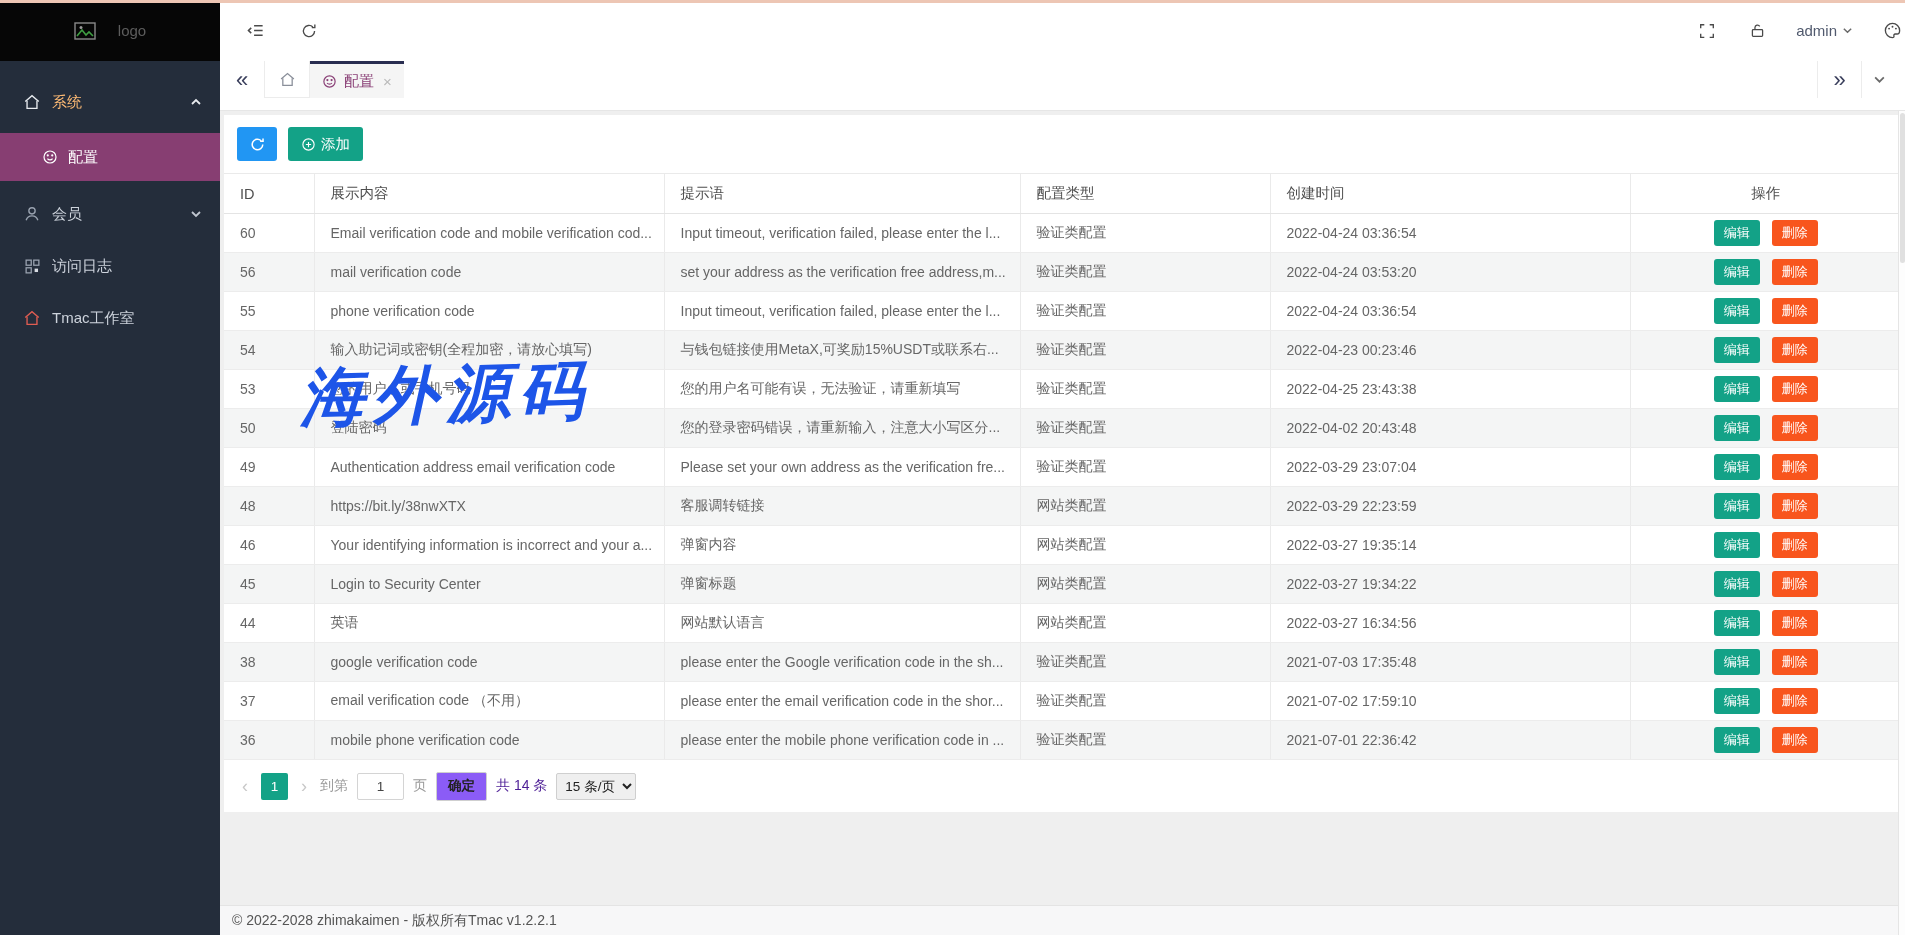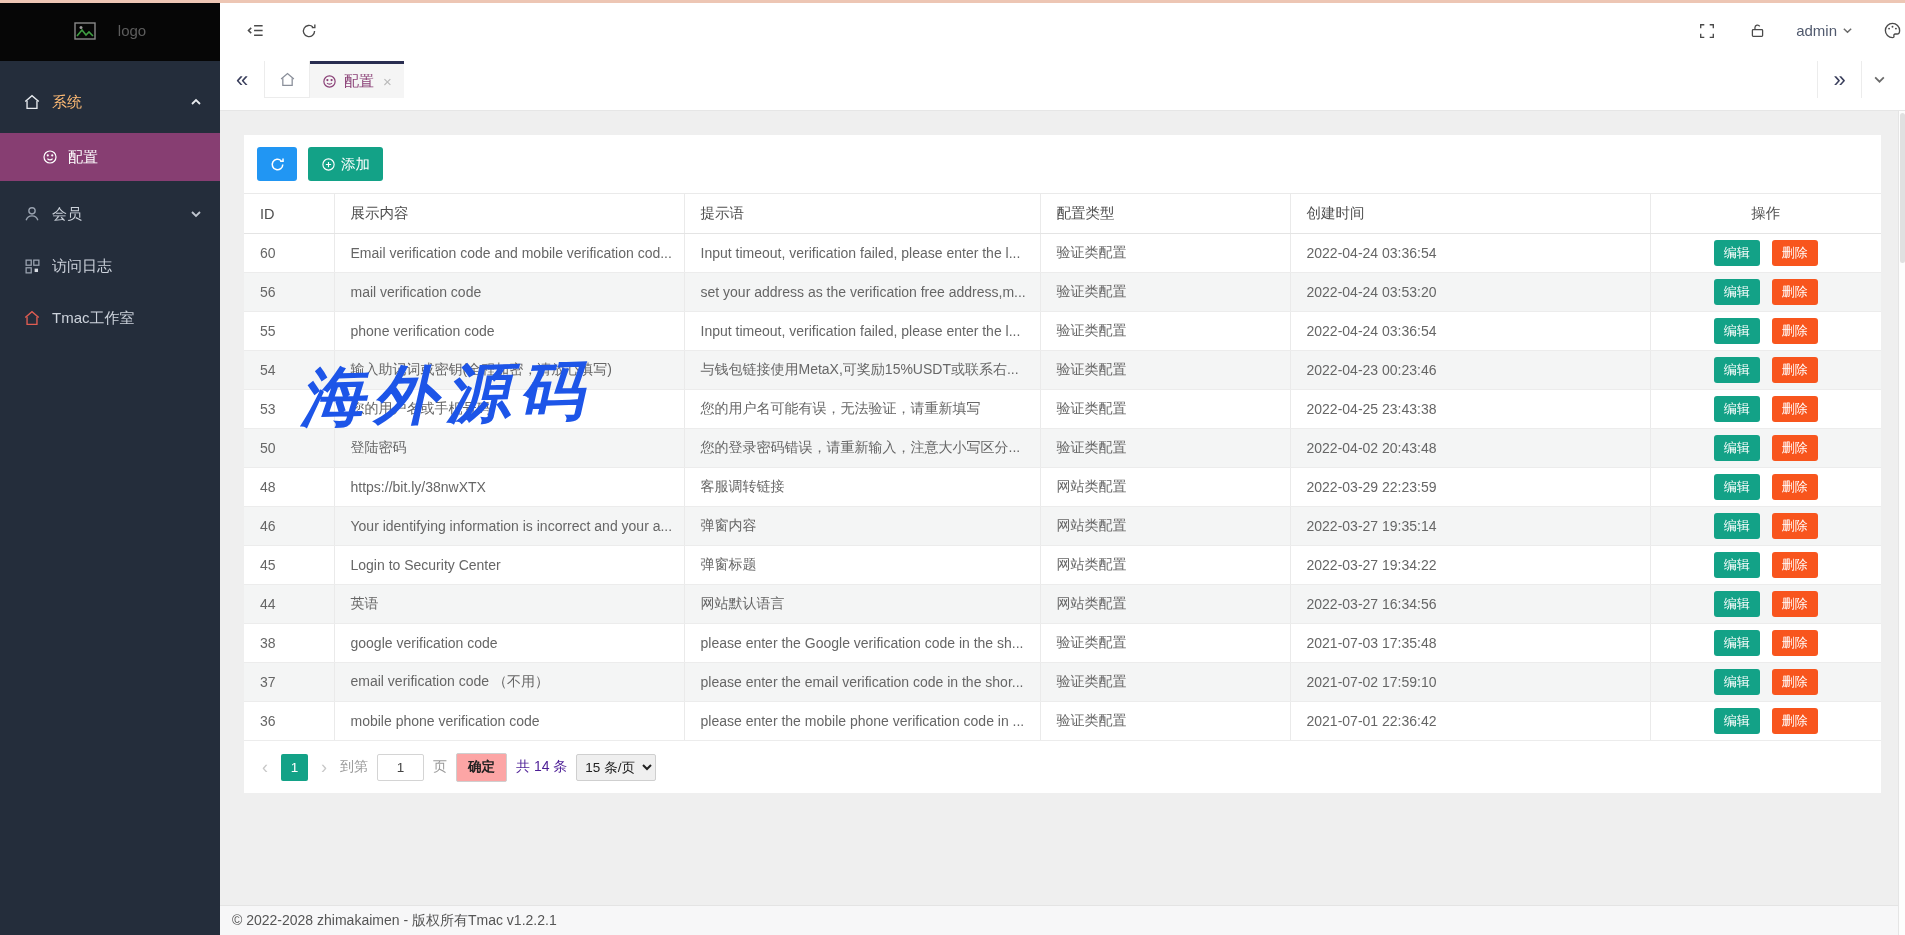--- a/index.html
+++ b/index.html
@@ -39,21 +39,21 @@
   .tabbar { height:50px; background:#fff; border-bottom:1px solid #e6e6e6; display:flex; align-items:flex-start; position:relative; }
   .tab-collapse { width:44px; height:38px; display:flex; align-items:center; justify-content:center; font-size:22px; color:#3a3f5c; cursor:pointer; }
   .tab-home { width:46px; height:37px; border:1px solid #ececec; border-top:none; display:flex; align-items:center; justify-content:center; cursor:pointer; background:#fff; }
   .tab-active { height:37px; background:#f5f5f5; border-top:3px solid #2a2e51; display:flex; align-items:center; gap:7px; padding:0 12px; cursor:pointer; }
   .tab-active .tab-label { color:#8a4077; font-size:15px; }
   .tab-close { color:#b9b9b9; font-size:15px; margin-left:2px; cursor:pointer; }
   .tab-right { position:absolute; right:8px; top:0; display:flex; height:37px; }
   .tab-next { width:44px; height:37px; border-left:1px solid #ececec; display:flex; align-items:center; justify-content:center; font-size:22px; color:#3a3f5c; cursor:pointer; }
   .tab-dd { width:36px; height:37px; border-left:1px solid #ececec; display:flex; align-items:center; justify-content:center; cursor:pointer; }
 
-  .content { flex:1; background:#efefef; padding:24px; position:relative; overflow:hidden; }
+  .content { flex:1; background:#efefef; padding:4px; position:relative; overflow:hidden; }
   .panel { background:#fff; padding:12px 0; }
 
   .toolbar { display:flex; align-items:center; padding:0 13px; margin-bottom:12px; }
   .btn-refresh { width:40px; height:34px; background:#2196f3; border:none; border-radius:3px; display:flex; align-items:center; justify-content:center; cursor:pointer; }
   .btn-add { height:34px; margin-left:11px; background:#13a287; border:none; border-radius:3px; color:#fff; font-size:14.5px; display:flex; align-items:center; gap:5px; padding:0 13px; cursor:pointer; }
   .toolbar-right { margin-left:auto; display:flex; align-items:center; }
   .search-input { width:183px; height:29px; border:1px solid #dcdcdc; border-radius:2px; padding:0 10px; font-size:13.5px; color:#555; outline:none; margin-right:119px; font-family:inherit; }
   .search-input::placeholder { color:#b5b5b5; }
   .btn-search { width:33px; height:31px; background:#fff; border:1px solid #c9c9c9; border-radius:2px; display:flex; align-items:center; justify-content:center; cursor:pointer; }
 
@@ -63,21 +63,21 @@
   td { height:39px; font-size:14px; color:#666; padding:0 16px; border-bottom:1px solid #ececec; border-right:1px solid #eaeaea; white-space:nowrap; overflow:hidden; }
   td:last-child { border-right:none; text-align:center; }
   tbody tr:nth-child(even) { background:#f4f5f5; }
   .btn-edit { background:#13a287; color:#fff; border:none; border-radius:3px; font-size:13px; padding:4px 10px; cursor:pointer; font-family:inherit; }
   .btn-del { background:#f8551d; color:#fff; border:none; border-radius:3px; font-size:13px; padding:4px 10px; margin-left:8px; cursor:pointer; font-family:inherit; }
 
   .pagination { display:flex; align-items:center; padding:0 14px; margin-top:12px; height:28px; gap:9px; font-size:14px; color:#9a9a9a; }
   .pg-arrow { font-size:18px; color:#c8c8c8; cursor:pointer; padding:0 4px; }
   .pg-current { width:27px; height:27px; background:#13a287; color:#fff; border-radius:2px; display:flex; align-items:center; justify-content:center; font-size:13.5px; cursor:pointer; }
   .pg-input { width:47px; height:27px; border:1px solid #d4d4d4; border-radius:2px; text-align:center; font-size:13.5px; color:#444; outline:none; font-family:inherit; }
-  .pg-confirm { height:29px; background:#fca5a5; border:1px solid #cfcfcf; border-radius:2px; font-weight:bold; color:#222; font-size:13.5px; padding:0 11px; cursor:pointer; font-family:inherit; }
+  .pg-confirm { height:29px; background:#8b5cf6; border:1px solid #cfcfcf; border-radius:2px; font-weight:bold; color:#222; font-size:13.5px; padding:0 11px; cursor:pointer; font-family:inherit; }
   .pg-total { color:#4c1d95; }
   .pg-size { height:27px; border:1px solid #cfcfcf; border-radius:2px; font-size:13.5px; color:#222; padding:0 4px; font-family:inherit; outline:none; cursor:pointer; }
 
   .watermark { position:absolute; left:80px; top:240px; font-size:64px; font-weight:bold; font-style:italic; letter-spacing:9px; color:#1d55e8; transform:rotate(-1.5deg); pointer-events:none; z-index:20; font-family:"DejaVu Serif","Liberation Serif",serif; }
 
   .footer { height:30px; background:#f7f7f8; border-top:1px solid #e4e4e4; display:flex; align-items:center; padding-left:12px; font-size:14px; color:#555; }
 
   .v-scrollbar { position:absolute; right:0; top:111px; bottom:0; width:7px; background:#fdfdfd; border-left:1px solid #e5e5e5; z-index:40; }
   .v-scrollbar .thumb { width:5px; margin:2px auto 0; height:150px; background:#e0e0e0; border-radius:3px; }
 
@@ -348,20 +348,31 @@
             <td>登陆密码</td>
             <td>您的登录密码错误，请重新输入，注意大小写区分...</td>
             <td>验证类配置</td>
             <td>2022-04-02 20:43:48</td>
             <td>
               <button class="btn-edit">编辑</button>
               <button class="btn-del">删除</button>
             </td>
           </tr>
 
+          <tr>
+            <td>49</td>
+            <td>Authentication address email verification code</td>
+            <td>Please set your own address as the verification fre...</td>
+            <td>验证类配置</td>
+            <td>2022-03-29 23:07:04</td>
+            <td>
+              <button class="btn-edit">编辑</button>
+              <button class="btn-del">删除</button>
+            </td>
+          </tr>
 
           <tr>
             <td>48</td>
             <td>https://bit.ly/38nwXTX</td>
             <td>客服调转链接</td>
             <td>网站类配置</td>
             <td>2022-03-29 22:23:59</td>
             <td>
               <button class="btn-edit">编辑</button>
               <button class="btn-del">删除</button>

